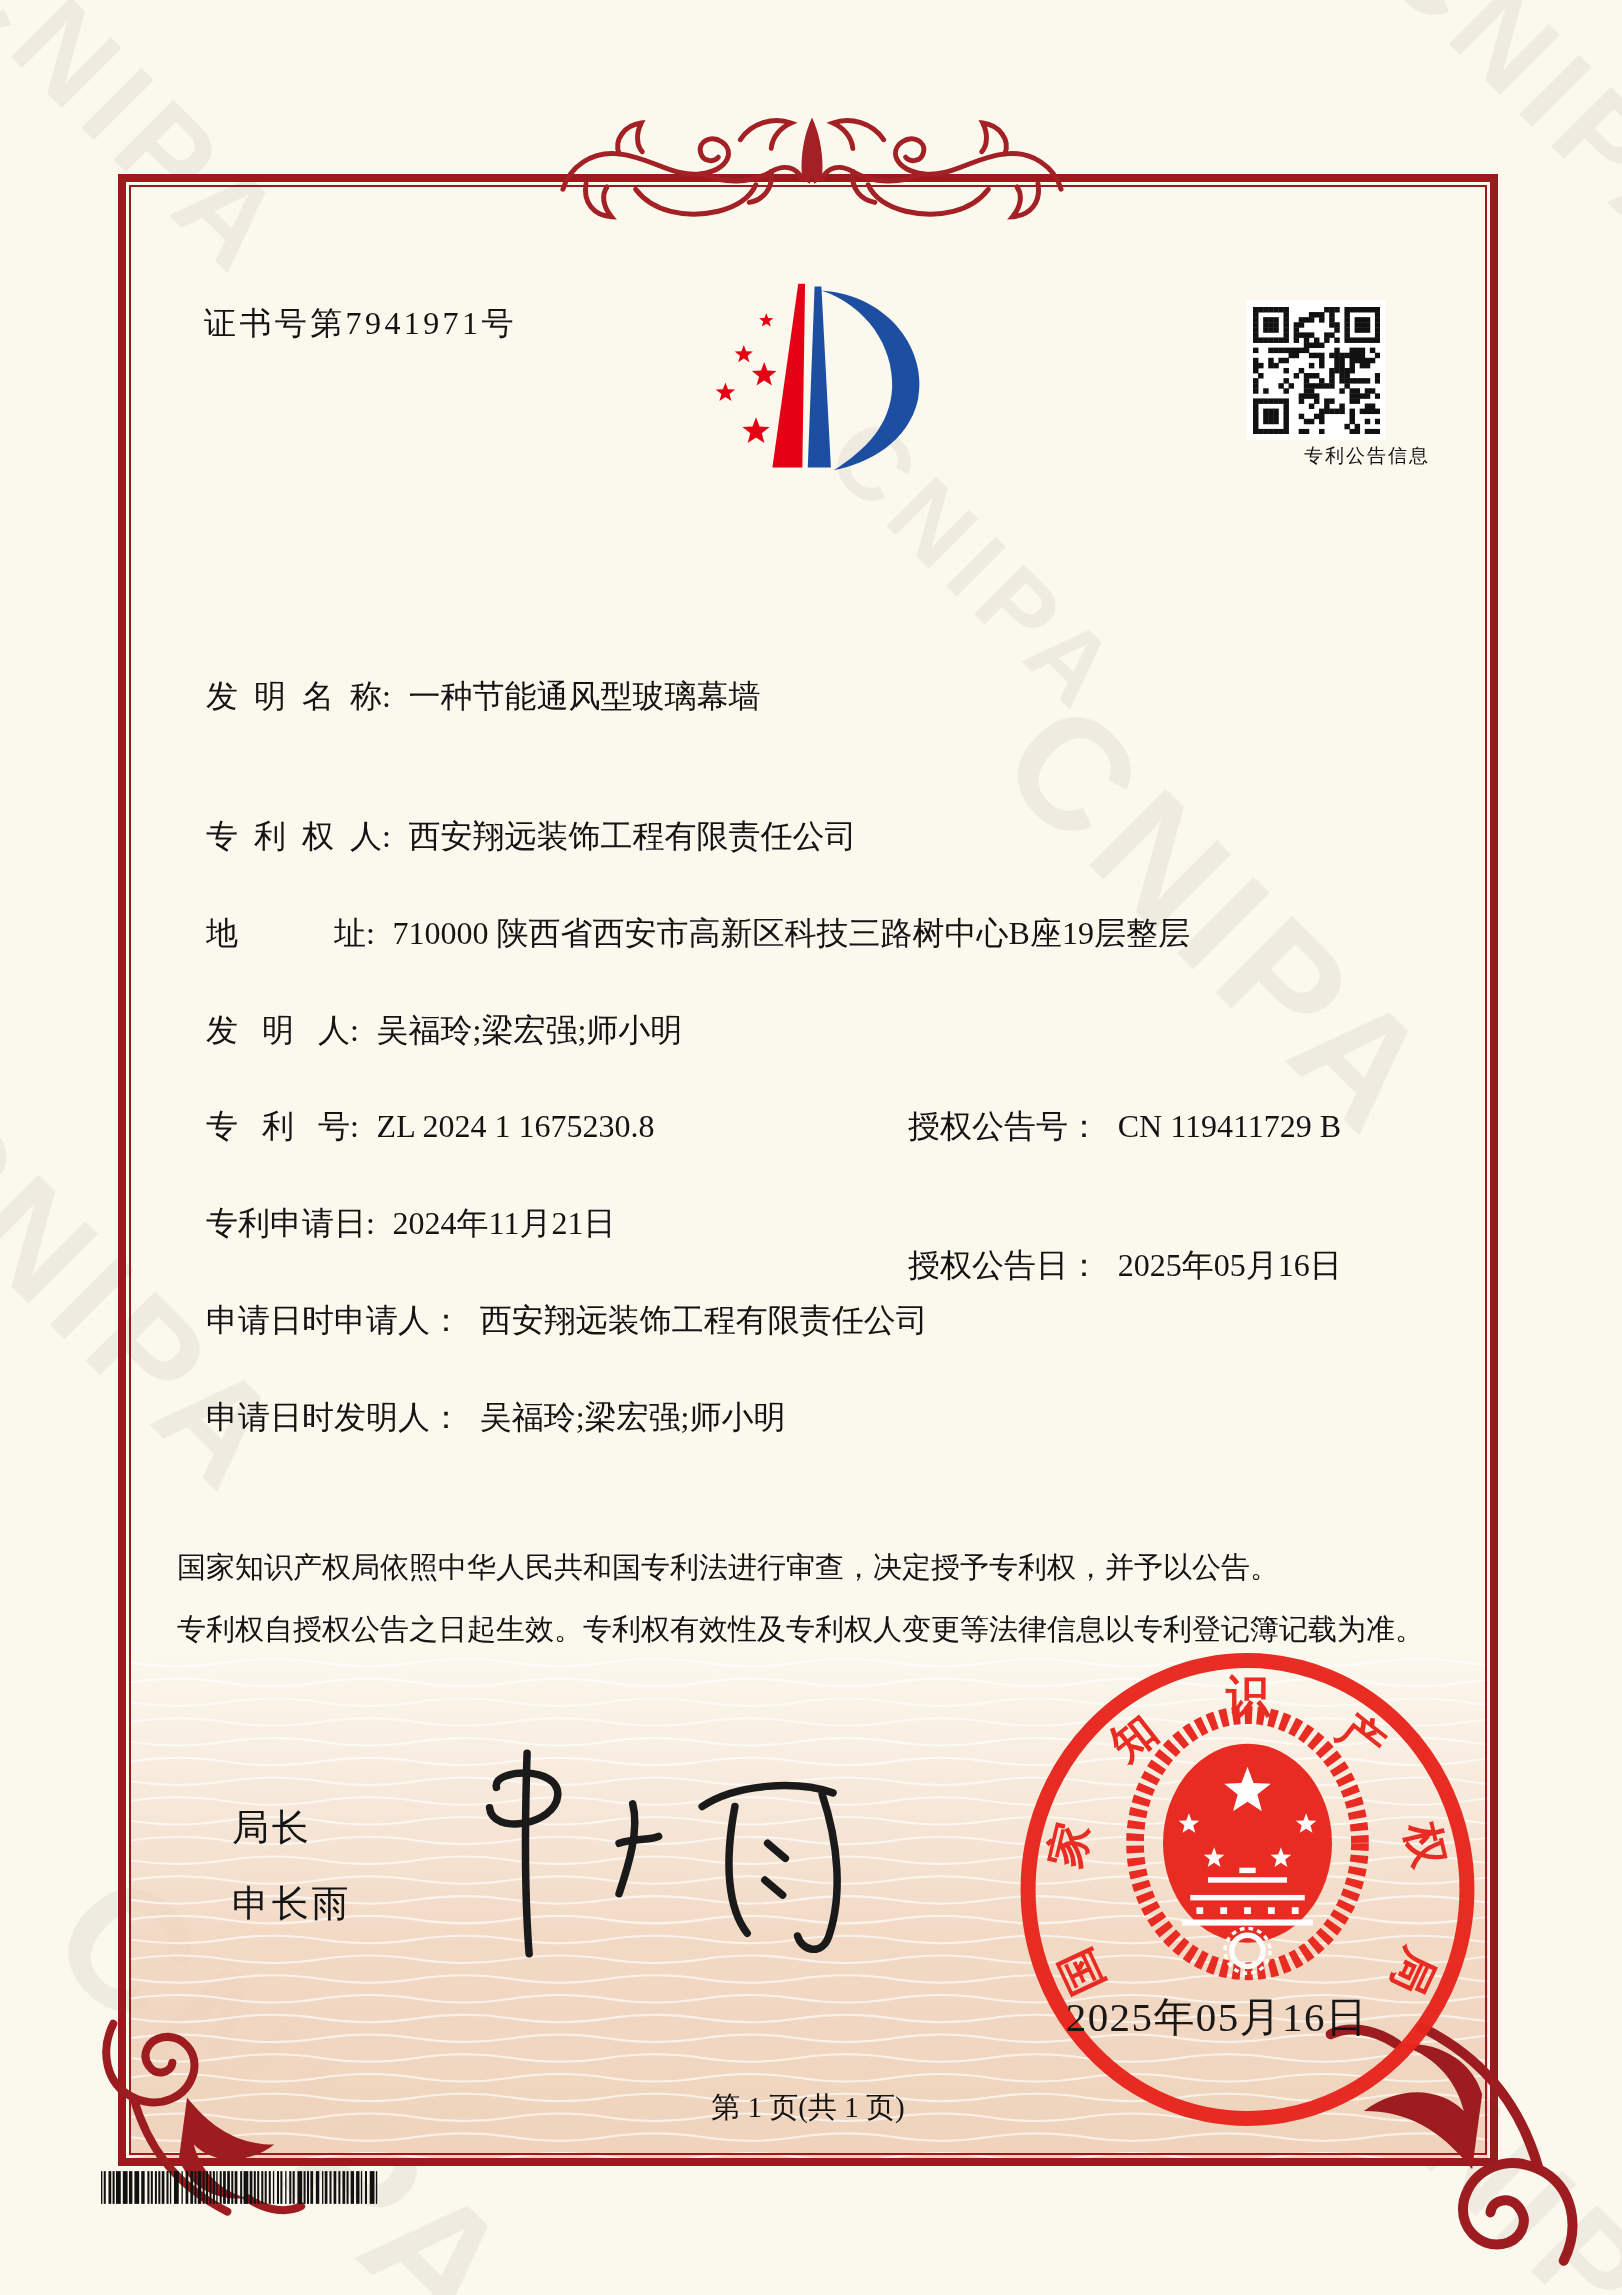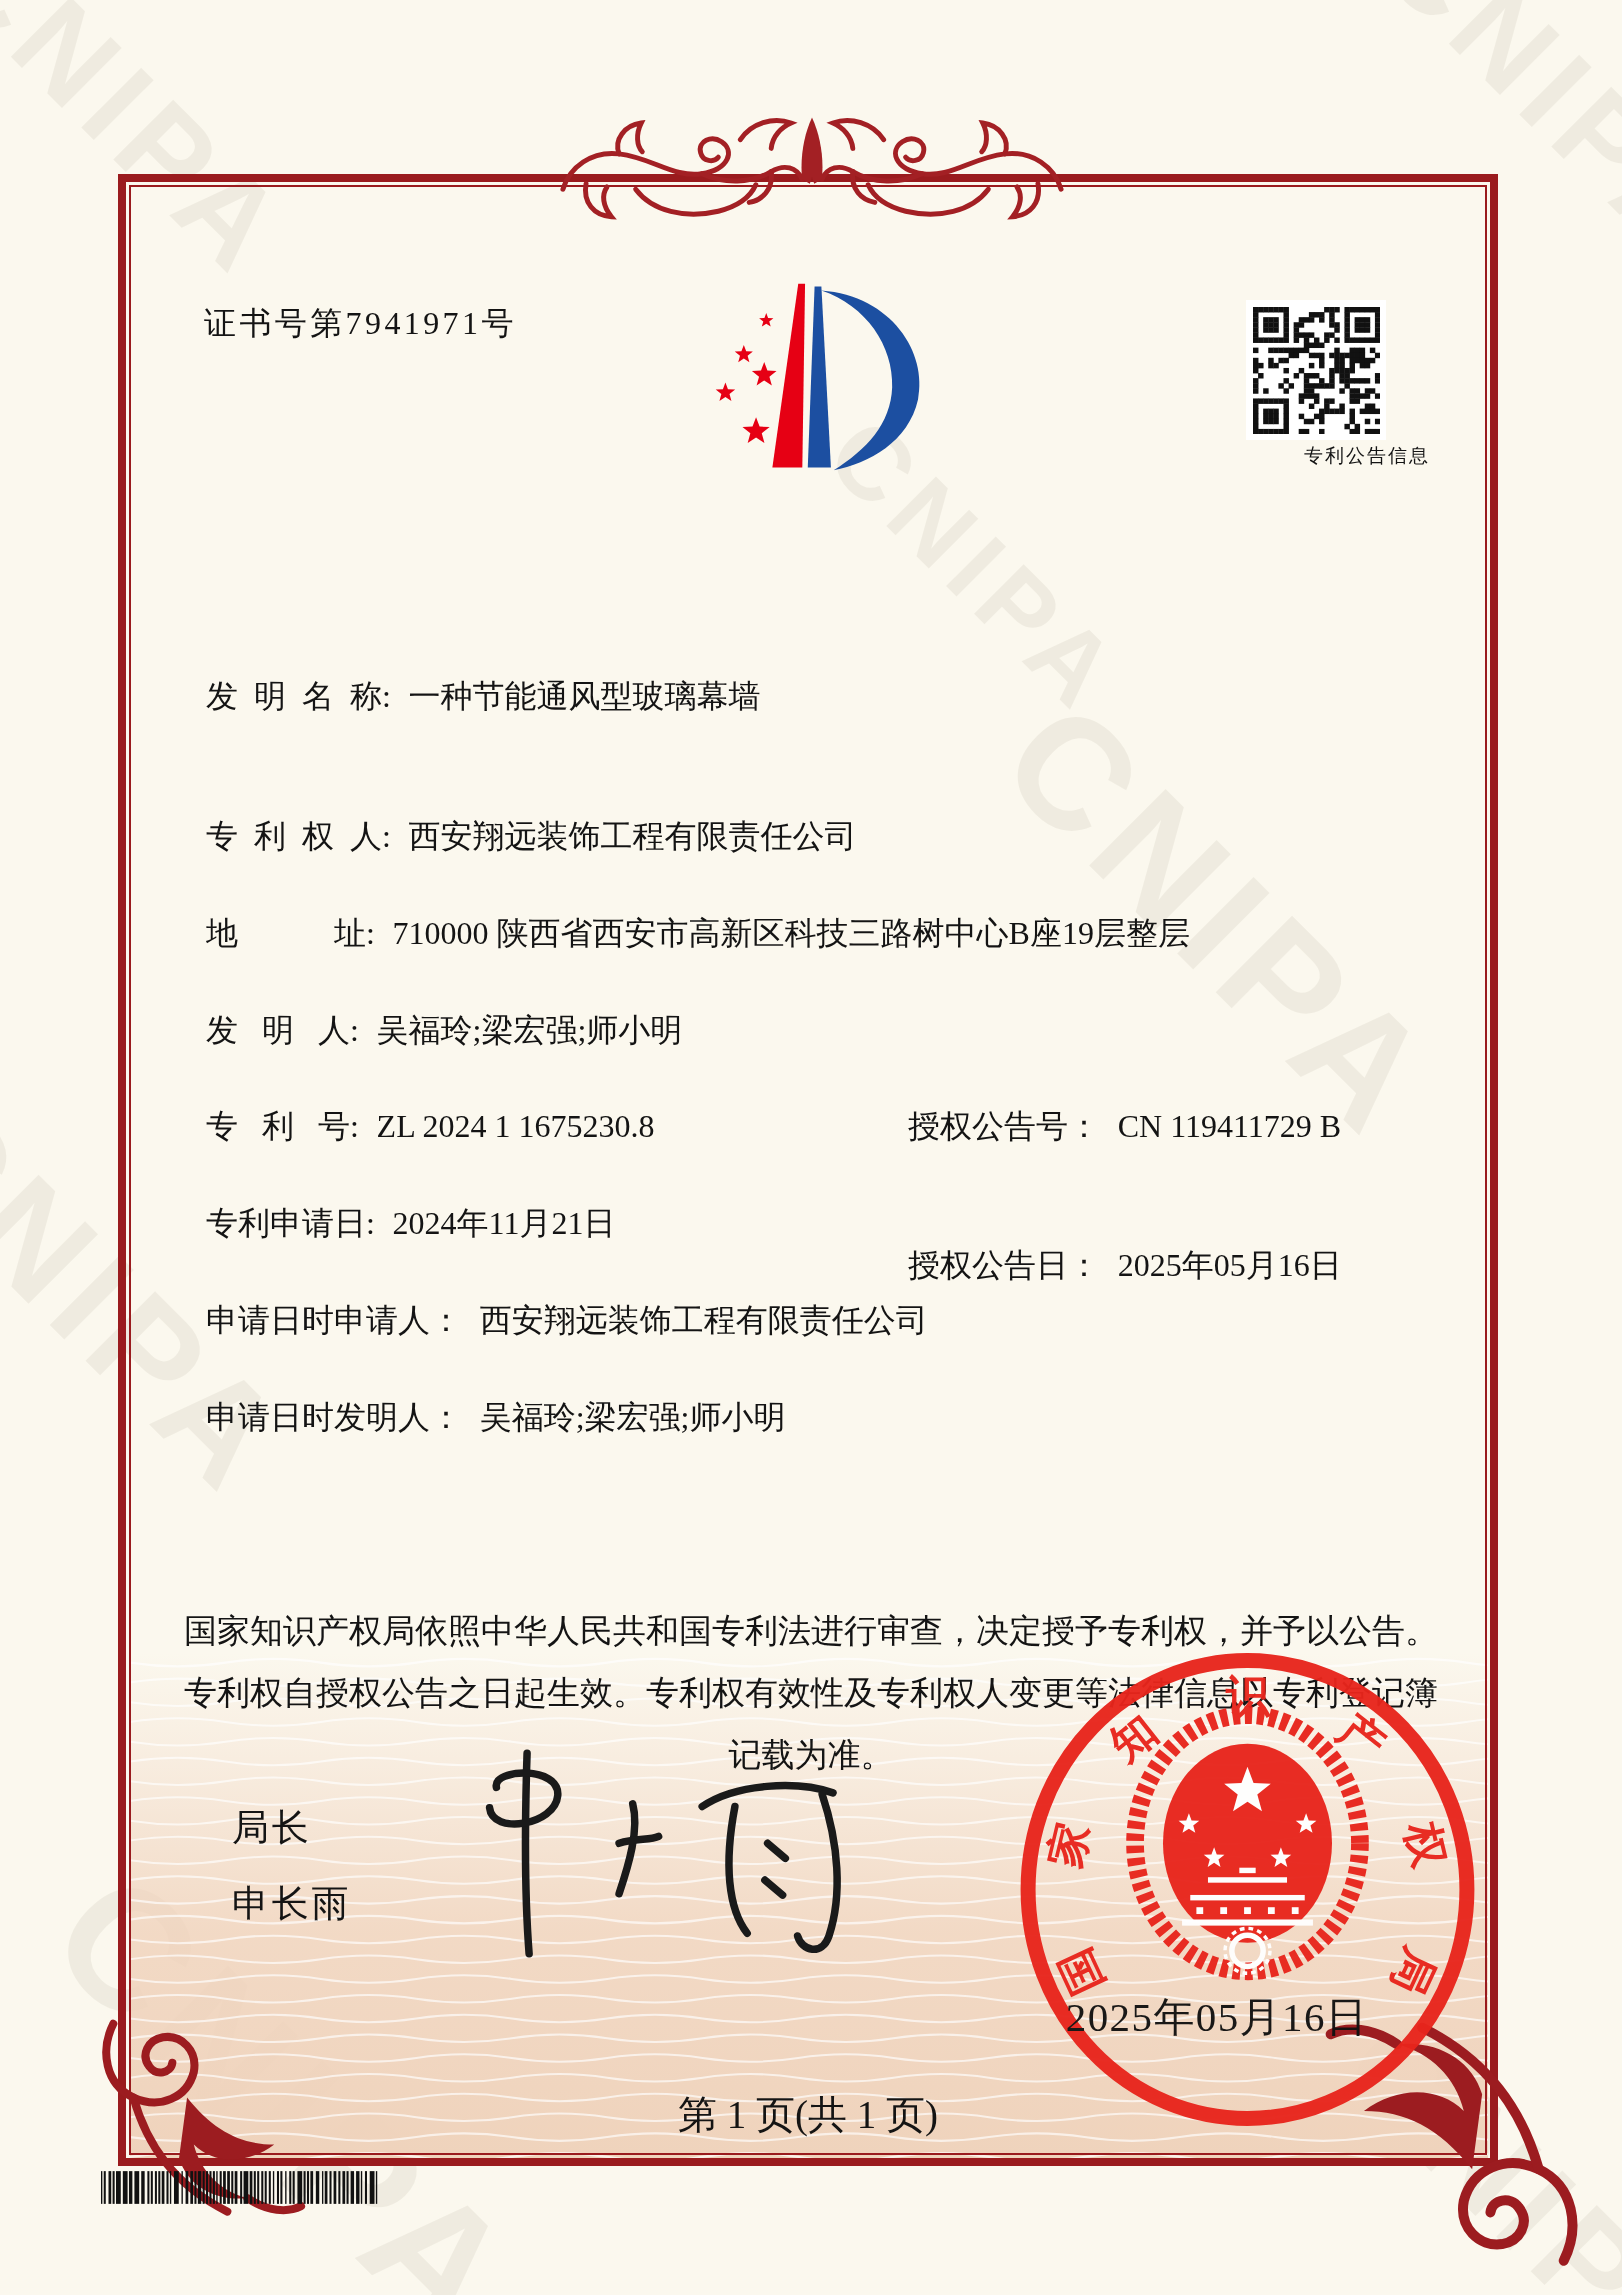--- a/index.html
+++ b/index.html
@@ -37,38 +37,38 @@
 
   .title{position:absolute;left:118px;top:476px;width:1380px;text-align:center;
       font-size:74px;font-weight:700;letter-spacing:27px;padding-left:13.6px;
       box-sizing:border-box;z-index:4;}
 
   .frow{position:absolute;left:206px;font-size:32px;z-index:4;white-space:nowrap;}
   .frow.col2{left:908px;}
   .lbl{white-space:pre;}
   .val{margin-left:17.7px;}
 
-  .legal{position:absolute;left:177px;top:1600px;width:1268px;font-size:33px;
-      line-height:62px;text-align:center;z-index:4;}
+  .legal{position:absolute;left:177px;top:1536px;width:1268px;font-size:29px;
+      line-height:62px;z-index:4;}
 
   .sig-title{position:absolute;left:232px;top:1803px;font-size:37px;z-index:4;
       font-family:"Liberation Sans","DejaVu Sans",sans-serif;font-weight:500;letter-spacing:2.7px;}
   .sig-name{position:absolute;left:232px;top:1879px;font-size:37px;z-index:4;
       font-family:"Liberation Sans","DejaVu Sans",sans-serif;font-weight:500;letter-spacing:2.7px;}
   .signature{position:absolute;left:416px;top:1741px;z-index:4;}
 
   .seal{position:absolute;left:1009px;top:1651px;width:477px;height:477px;z-index:5;opacity:.96;}
   .seal svg{position:absolute;left:0;top:0;}
   .seal-char{position:absolute;font-size:44px;font-weight:700;line-height:1;
       font-family:"Liberation Serif","DejaVu Serif",serif;}
   .seal-date{position:absolute;left:0;top:339px;width:416px;text-align:center;
       font-size:41px;letter-spacing:1.4px;color:#111;}
 
   .footer{position:absolute;left:118px;top:2088px;width:1380px;text-align:center;
-      font-size:39px;z-index:4;}
+      font-size:29px;z-index:4;}
 
   .barcode{position:absolute;left:101px;top:2171px;z-index:4;}
 </style>
 </head>
 <body>
 
 <div class="page">
 
   <div class="wm" style="left:116px;top:102px;font-size:123px;">CNIPA</div>
   <div class="wm" style="left:1554px;top:89px;font-size:123px;">CNIPA</div>

